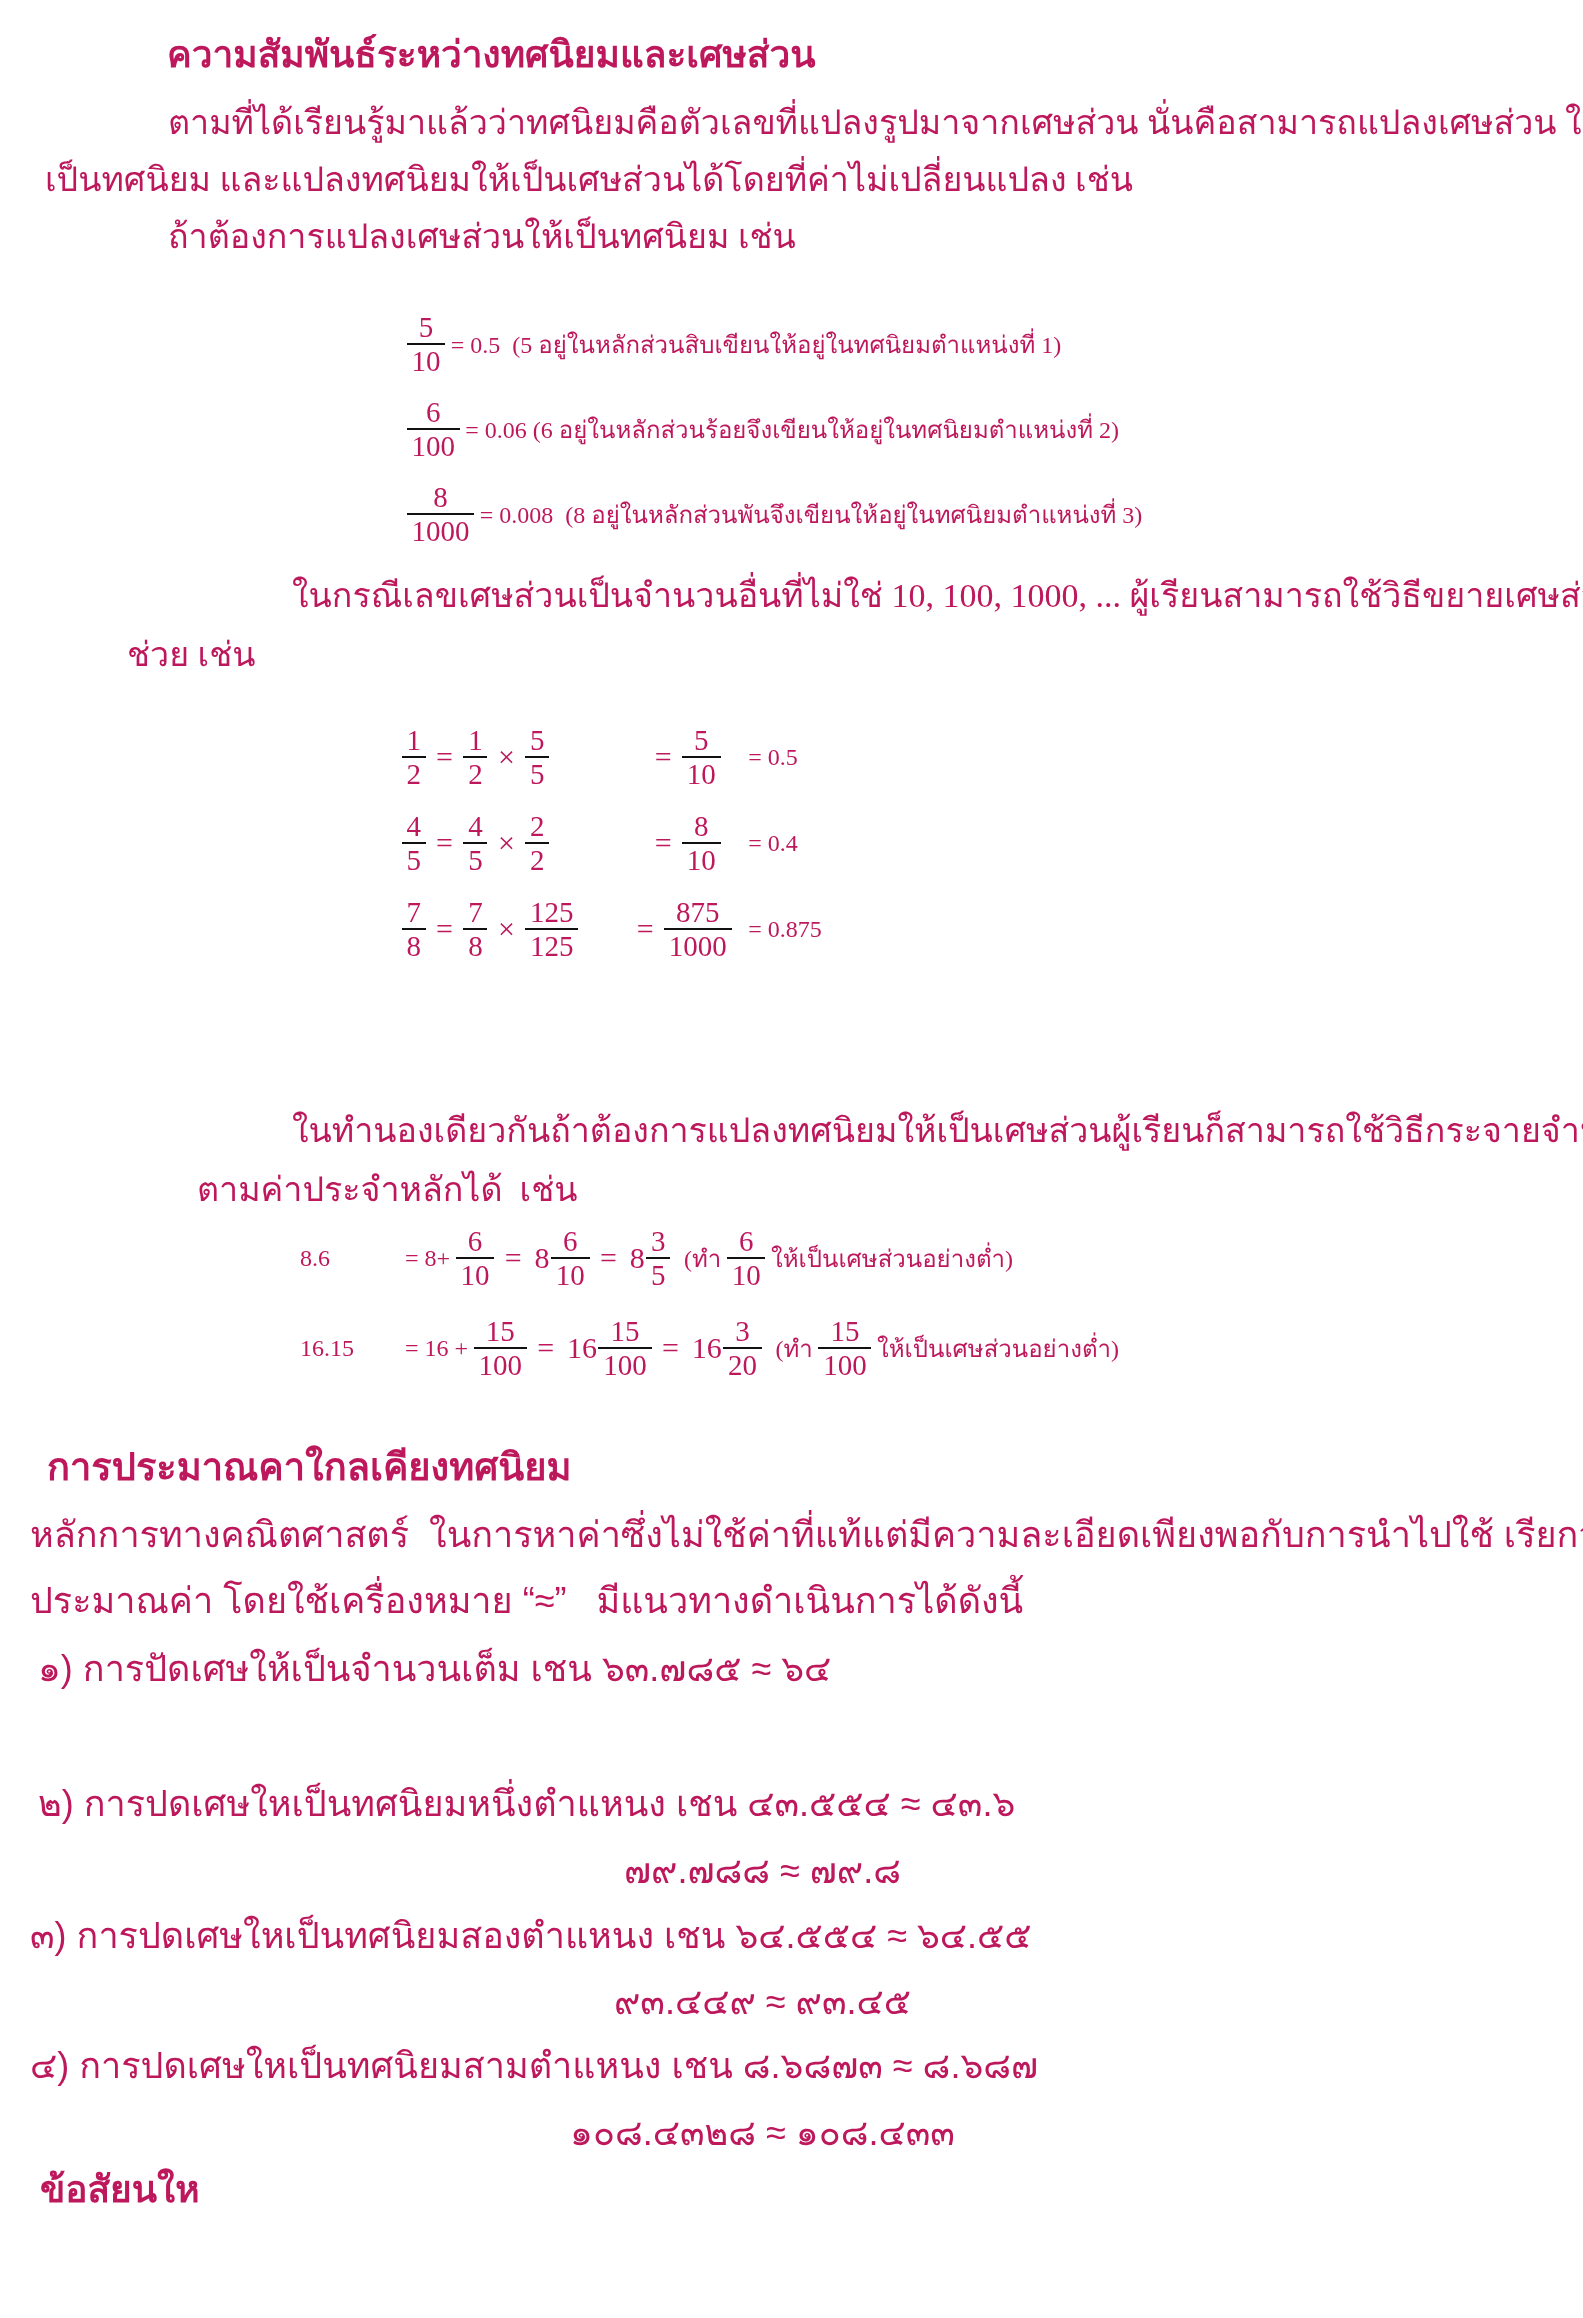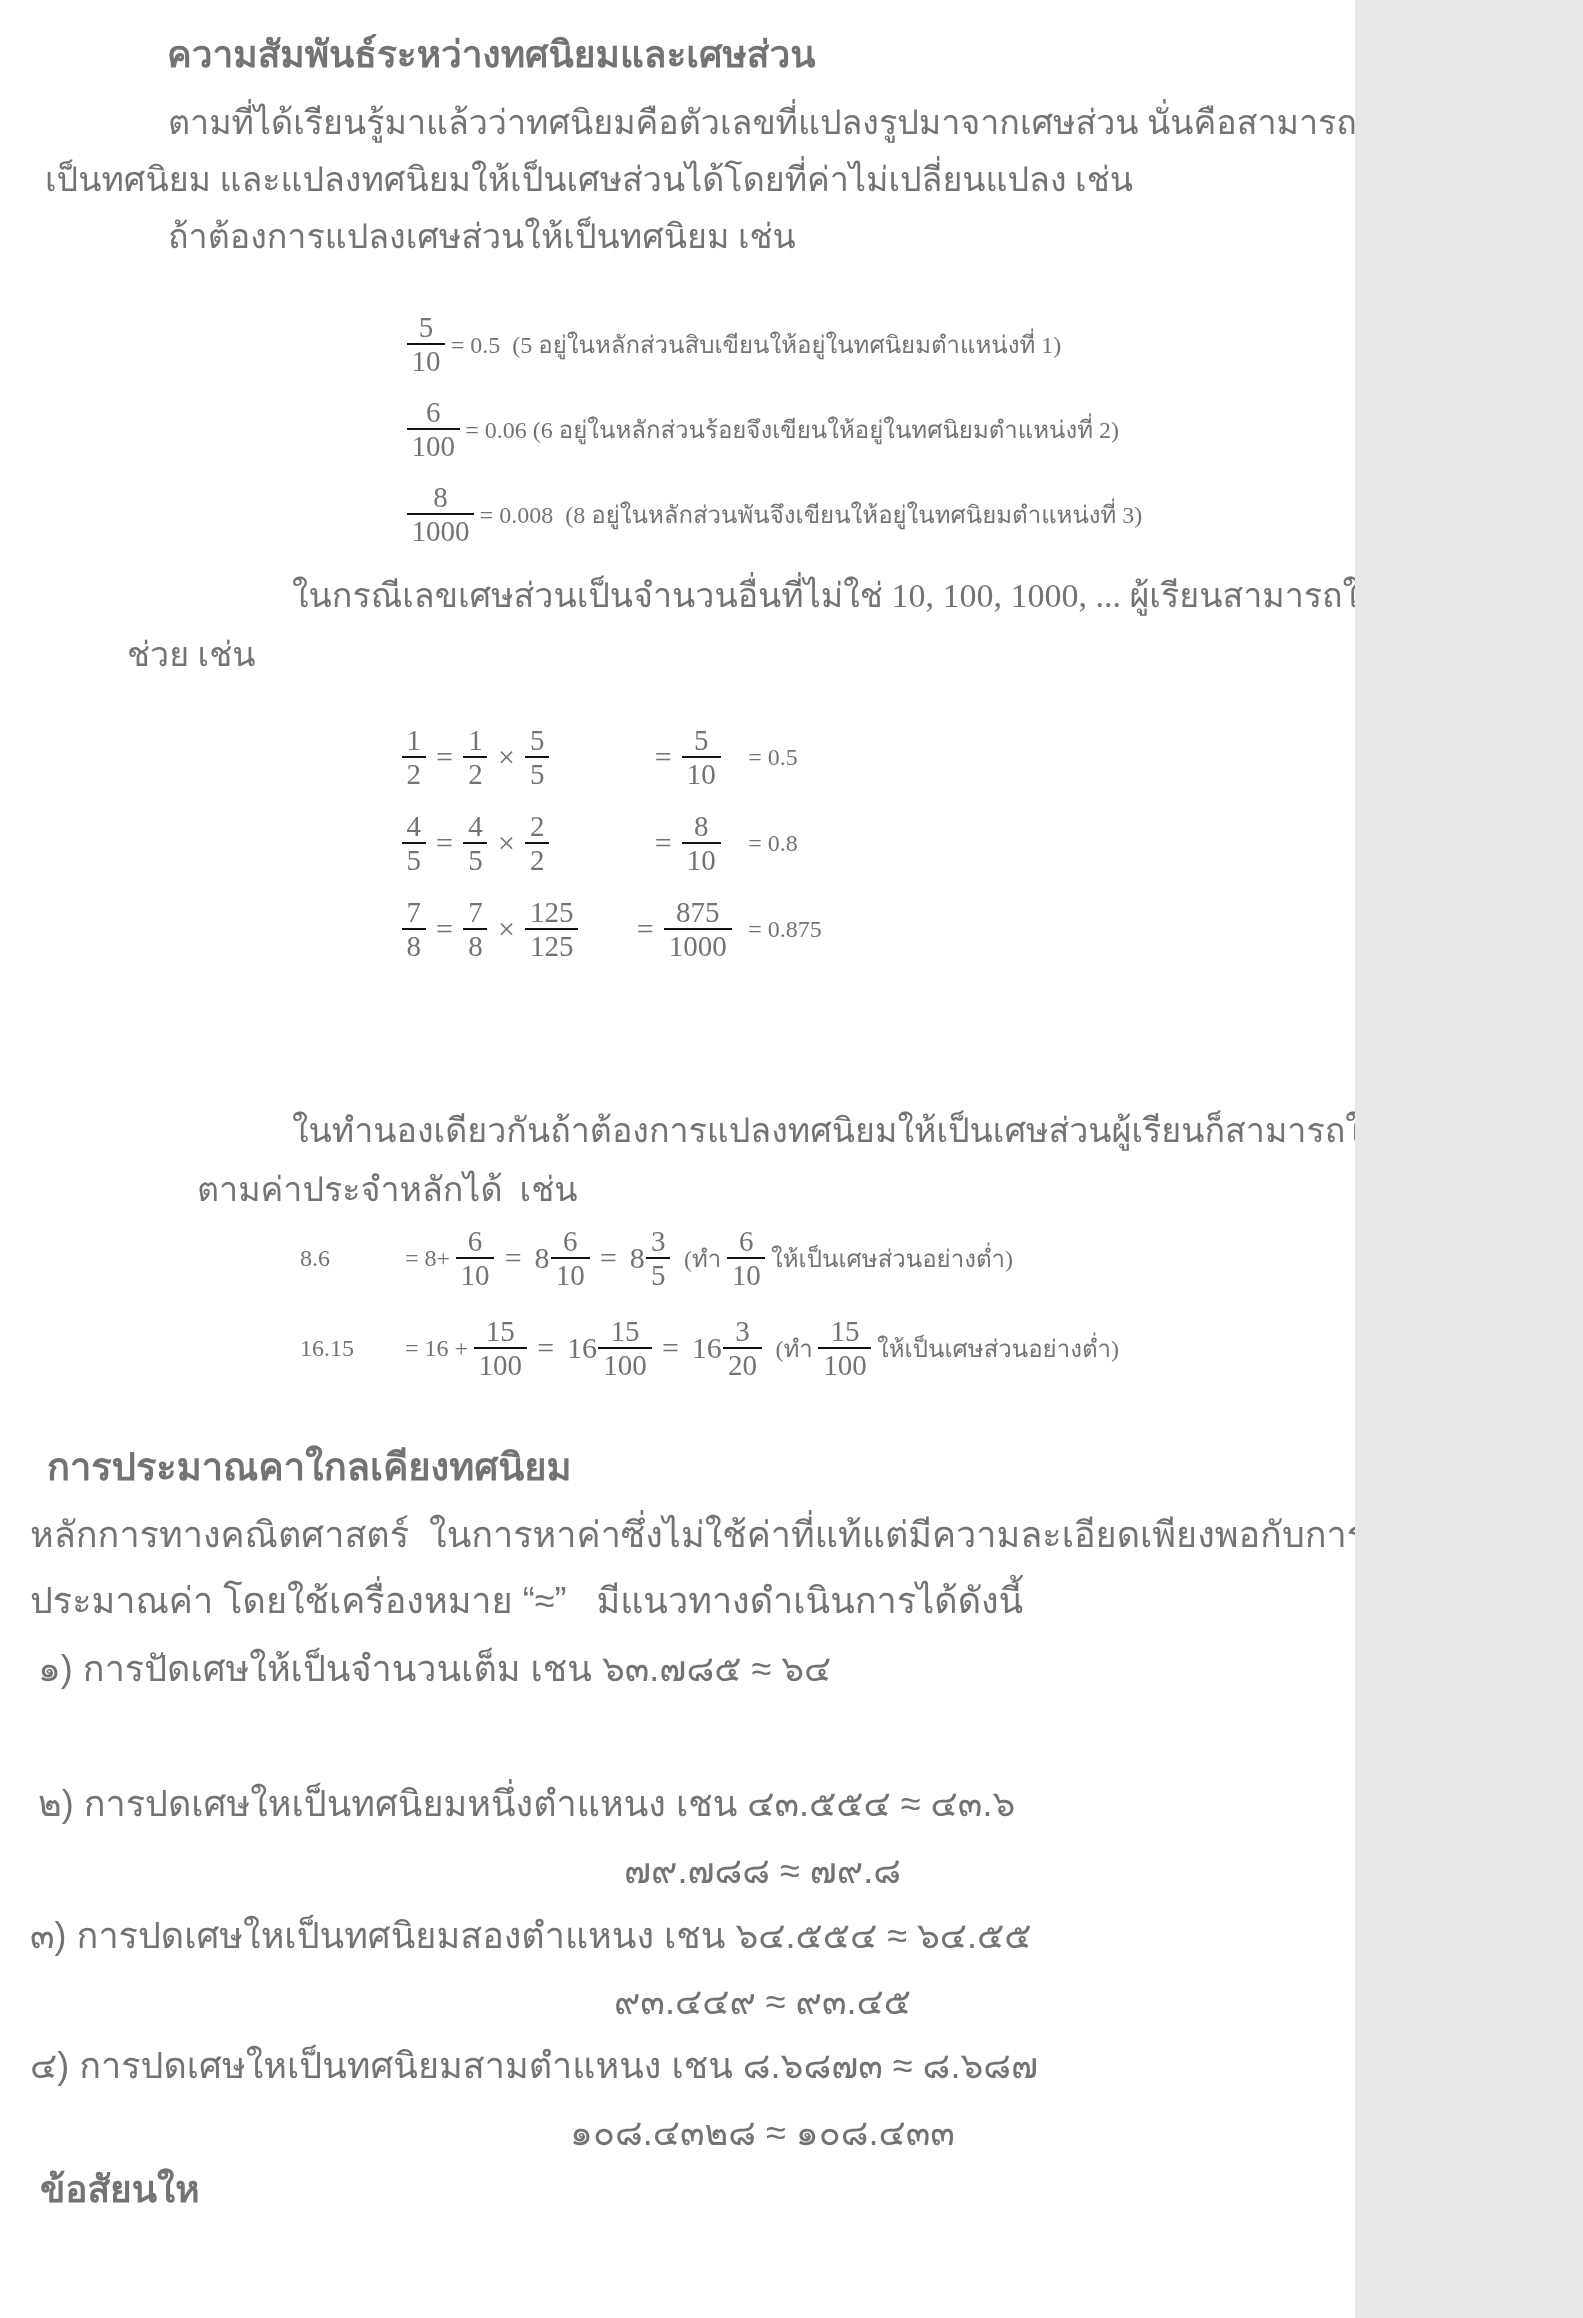--- a/index.html
+++ b/index.html
@@ -1,20 +1,20 @@
 <!DOCTYPE html>
 <html style="font-size:12.7px"><head>
 <meta charset="utf-8">
 <style>
   html,body{margin:0;padding:0;background:#e8e8e8;}
   .page{
     position:relative;
-    width:1355px;height:2319px;
+    width:1583px;height:2319px;
     background:#ffffff;
-    color:#737373;
+    color:#be185d;
     overflow:hidden;
     font-family:"Liberation Serif", serif;
   }
   .abs{position:absolute;white-space:pre;}
   .serif{font-family:"Liberation Serif", serif;font-size:34px;line-height:1.25;}
   .title{font-size:37px;font-weight:bold;}
   .sans{font-family:"Liberation Sans", sans-serif;font-size:36px;line-height:1.25;}
   .h2{font-size:38px;font-weight:bold;margin-left:17px;}
   .h3{font-size:37px;font-weight:bold;}
   .mathrow{
@@ -74,21 +74,21 @@
   </div>
   <div class="abs mathrow" style="left:396px;top:810px">
     <span class="frac"><span class="num">4</span><span class="den">5</span></span>
     <span class="msym">=</span>
     <span class="frac"><span class="num">4</span><span class="den">5</span></span>
     <span class="msym">×</span>
     <span class="frac"><span class="num">2</span><span class="den">2</span></span>
     <span class="gap-big"></span>
     <span class="msym">=</span>
     <span class="frac"><span class="num">8</span><span class="den">10</span></span>
-    <span class="mtext" style="margin-left:22px">= 0.8</span>
+    <span class="mtext" style="margin-left:22px">= 0.4</span>
   </div>
   <div class="abs mathrow" style="left:396px;top:896px">
     <span class="frac"><span class="num">7</span><span class="den">8</span></span>
     <span class="msym">=</span>
     <span class="frac"><span class="num">7</span><span class="den">8</span></span>
     <span class="msym">×</span>
     <span class="frac"><span class="num">125</span><span class="den">125</span></span>
     <span class="gap-big" style="width:48px"></span>
     <span class="msym">=</span>
     <span class="frac"><span class="num">875</span><span class="den">1000</span></span>

